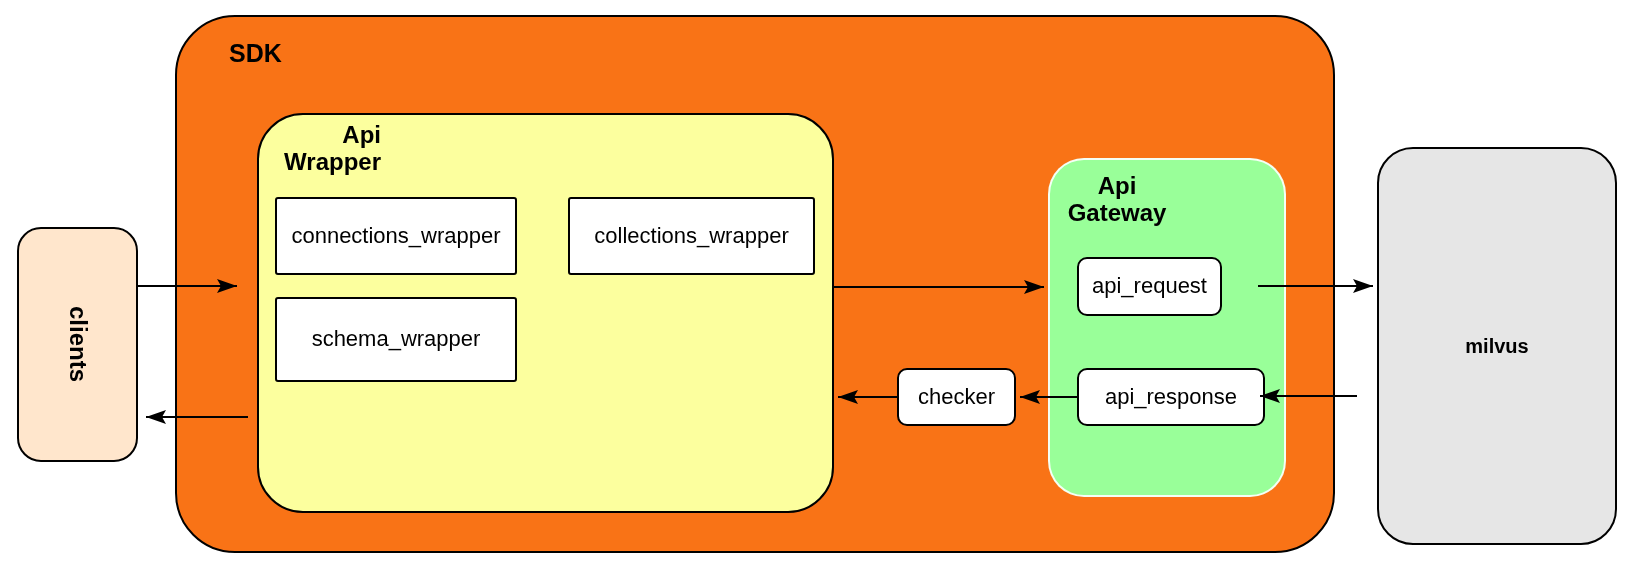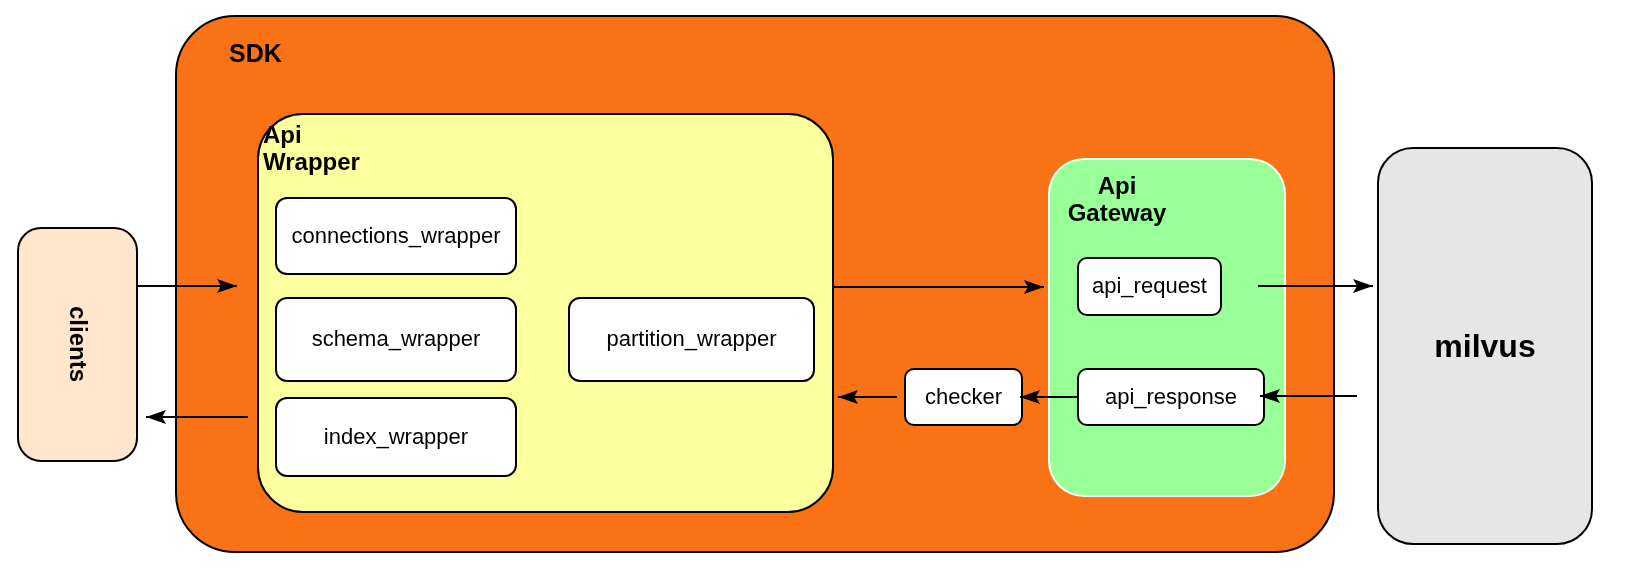--- a/index.html
+++ b/index.html
@@ -12,21 +12,21 @@
     color: #000000;
     overflow: hidden;
   }
   .stage * { box-sizing: border-box; }
 
   
   .node {
     position: absolute;
     background: #ffffff;
     border: 2px solid #000000;
-    border-radius: 12px;
+    border-radius: 3px;
     display: flex;
     align-items: center;
     justify-content: center;
     font-size: 22px;
     line-height: 1.1;
     white-space: nowrap;
   }
 
   
   .clients {
@@ -63,33 +63,33 @@
   .api-wrapper {
     position: absolute;
     left: 80px; top: 96px; width: 577px; height: 400px;
     background: #FCFF9E;
     border: 2px solid #000000;
     border-radius: 46px;
   }
   .aw-label {
     position: absolute;
     left: 4px; top: 6px; width: 118px;
-    text-align: left;
+    text-align: right;
     font-weight: bold;
     font-size: 24px;
     line-height: 27px;
   }
   .wbox-c1 { left: 16px;  width: 242px; }
   .wbox-c2 { left: 309px; width: 247px; }
   .wbox-r1 { top: 82px;  height: 78px; }
   .wbox-r2 { top: 182px; height: 85px; justify-content: center; }
   .wbox-r3 { top: 282px; height: 80px; }
 
   
-  .checker { left: 720px; top: 351px; width: 119px; height: 58px; border-radius: 10px; margin-left: 7px; }
+  .checker { left: 720px; top: 351px; width: 119px; height: 58px; border-radius: 10px; }
 
   
   .gateway {
     position: absolute;
     left: 871px; top: 141px; width: 238px; height: 339px;
     background: #99FF99;
     border: 2px solid rgba(255,255,255,0.9);
     border-radius: 36px;
     padding-left: 46px;
   }
@@ -100,27 +100,27 @@
     font-weight: bold;
     font-size: 24px;
     line-height: 27px;
   }
   .api-request  { left: 27px; top: 97px;  width: 145px; height: 59px; border-radius: 10px; }
   .api-response { left: 27px; top: 208px; width: 188px; height: 58px; border-radius: 10px; }
 
   
   .milvus {
     position: absolute;
-    left: 1377px; top: 147px; width: 216px; height: 398px;
+    left: 1377px; top: 147px; width: 240px; height: 398px;
     background: #E6E6E6;
     border: 2px solid #000000;
     border-radius: 36px;
     display: flex; align-items: center; justify-content: center;
     font-weight: bold;
-    font-size: 32px;
+    font-size: 20px;
   }
 
   
   .arrows {
     position: absolute;
     left: 0; top: 0; width: 1634px; height: 574px;
     z-index: 10;
     pointer-events: none;
   }
   .arrows line { stroke: #000000; stroke-width: 2px; }
@@ -139,25 +139,22 @@
 
     <div class="api-wrapper">
       <div class="aw-label">Api Wrapper</div>
 
       <div class="node wbox-c1 wbox-r1">
         <span>connections_wrapper</span>
       </div>
       <div class="node wbox-c1 wbox-r2">
         <span>schema_wrapper</span>
       </div>
-      <div class="node wbox-c1 wbox-r3">
-        <span>index_wrapper</span>
-      </div>
-      <div class="node wbox-c2 wbox-r2">
-        <span>partition_wrapper</span>
+      <div class="node wbox-c2 wbox-r1">
+        <span>collections_wrapper</span>
       </div>
     </div>
 
     <div class="node checker">
       <span>checker</span>
     </div>
 
     <div class="gateway">
       <div class="gw-label">Api Gateway</div>
       <div class="node api-request">

